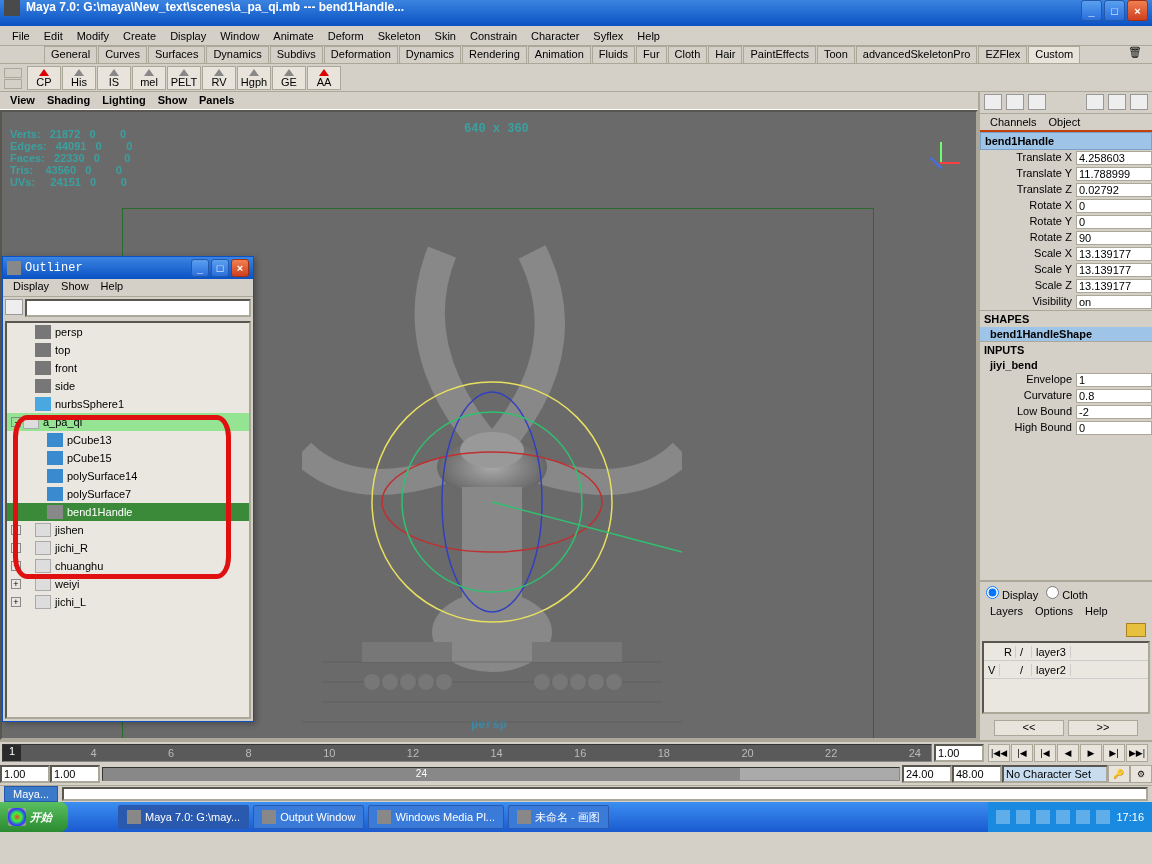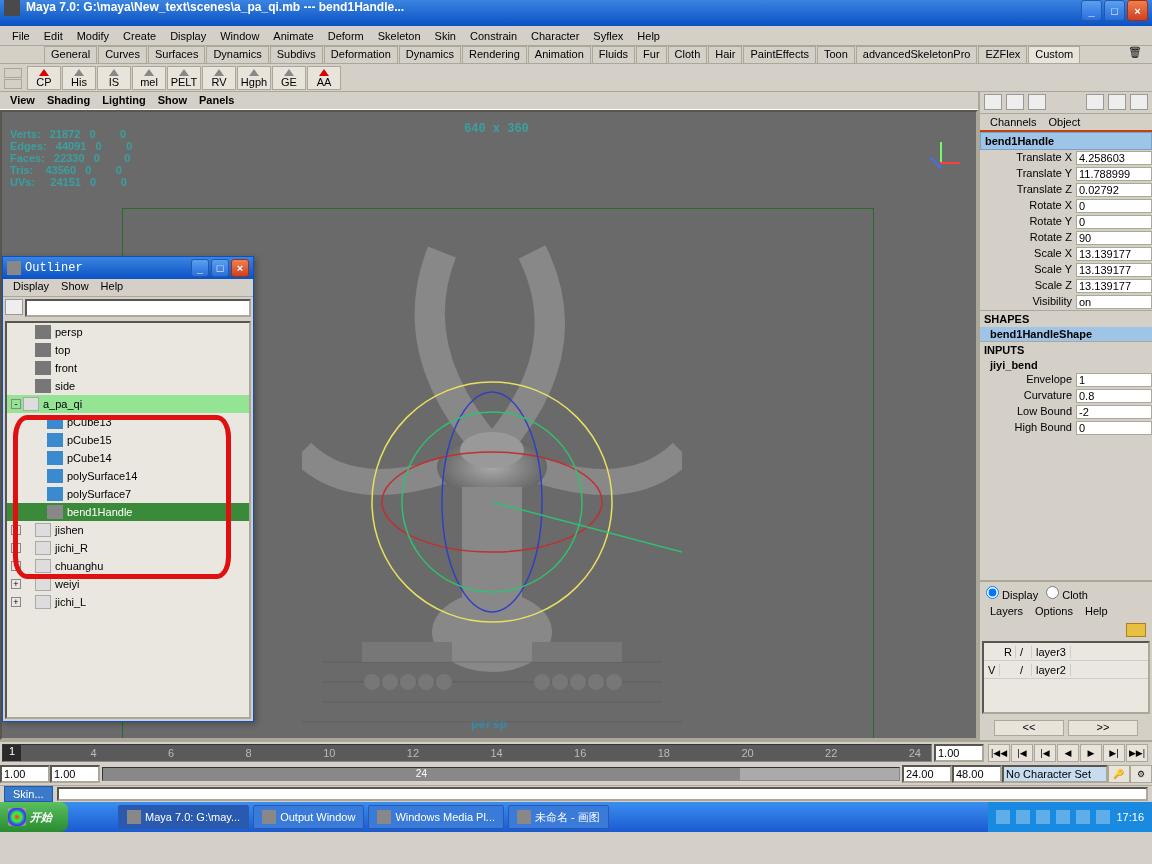--- a/index.html
+++ b/index.html
@@ -462,45 +462,44 @@
         <div class="spacer"></div>
         <div class="oicon cam"></div>
         <span>front</span>
       </div>
       <div class="oitem">
         <div class="spacer"></div>
         <div class="spacer"></div>
         <div class="oicon cam"></div>
         <span>side</span>
       </div>
+      <div class="oitem">
+        <div class="spacer"></div>
+        <div class="spacer"></div>
+        <div class="oicon nurbs"></div>
+        <span>nurbsSphere1</span>
+      </div>
       <div class="oitem sel">
         <div class="expand">-</div>
         <div class="oicon xform"></div>
         <span>a_pa_qi</span>
       </div>
       <div class="oitem">
         <div class="spacer"></div>
         <div class="spacer"></div>
         <div class="spacer"></div>
         <div class="oicon mesh"></div>
         <span>pCube13</span>
       </div>
       <div class="oitem">
         <div class="spacer"></div>
         <div class="spacer"></div>
         <div class="spacer"></div>
         <div class="oicon mesh"></div>
         <span>pCube15</span>
-      </div>
-      <div class="oitem">
-        <div class="spacer"></div>
-        <div class="spacer"></div>
-        <div class="spacer"></div>
-        <div class="oicon mesh"></div>
-        <span>pCube14</span>
       </div>
       <div class="oitem">
         <div class="spacer"></div>
         <div class="spacer"></div>
         <div class="spacer"></div>
         <div class="oicon mesh"></div>
         <span>polySurface14</span>
       </div>
       <div class="oitem">
         <div class="spacer"></div>
@@ -585,21 +584,21 @@
     <div class="rangeslider">
         <div class="rng">24</div>
       </div>
     <input class="tinput" value="24.00" style="">
     <input class="tinput" value="48.00" style="">
     <div class="charsel">No Character Set</div>
     <div class="playbtn" style="width:22px">🔑</div>
     <div class="playbtn" style="width:22px">⚙</div>
   </div>
   <div class="btmrow">
-    <div class="rendtab">Skin...</div>
+    <div class="rendtab">Maya...</div>
     <div style="flex:1;height:14px;background:#fff;border:2px inset #aca899"></div>
   </div>
 </div>
 
 <div class="taskbar">
   <div class="startbtn">
     <div style="width:18px;height:18px;background:radial-gradient(#f33,#3f3,#33f,#ff3);border-radius:3px;margin-right:4px"></div>
     <span>开始</span>
   </div>
   <div style="width:8px"></div>

